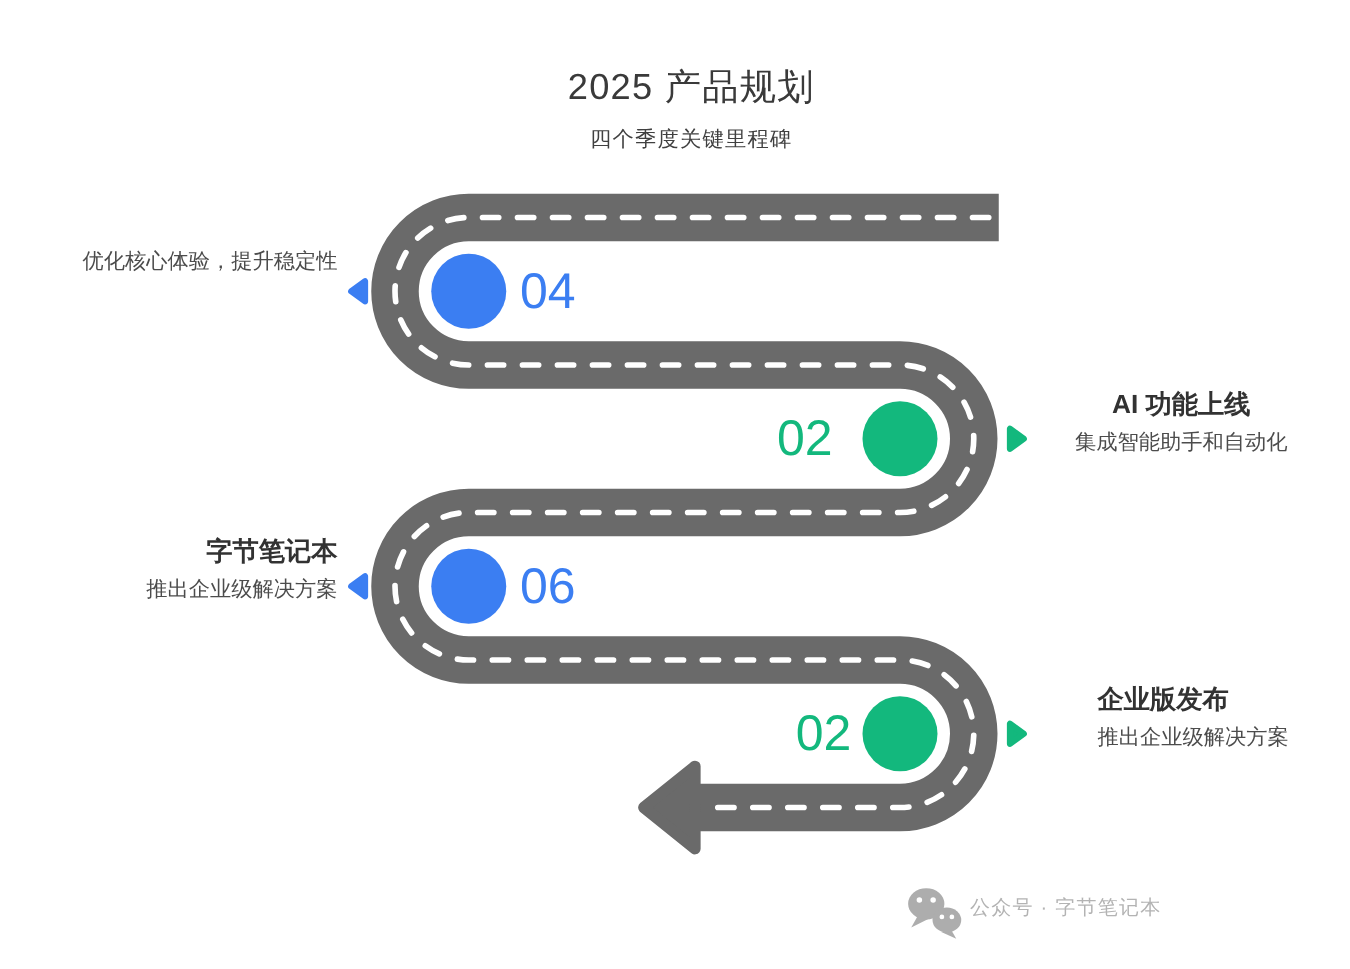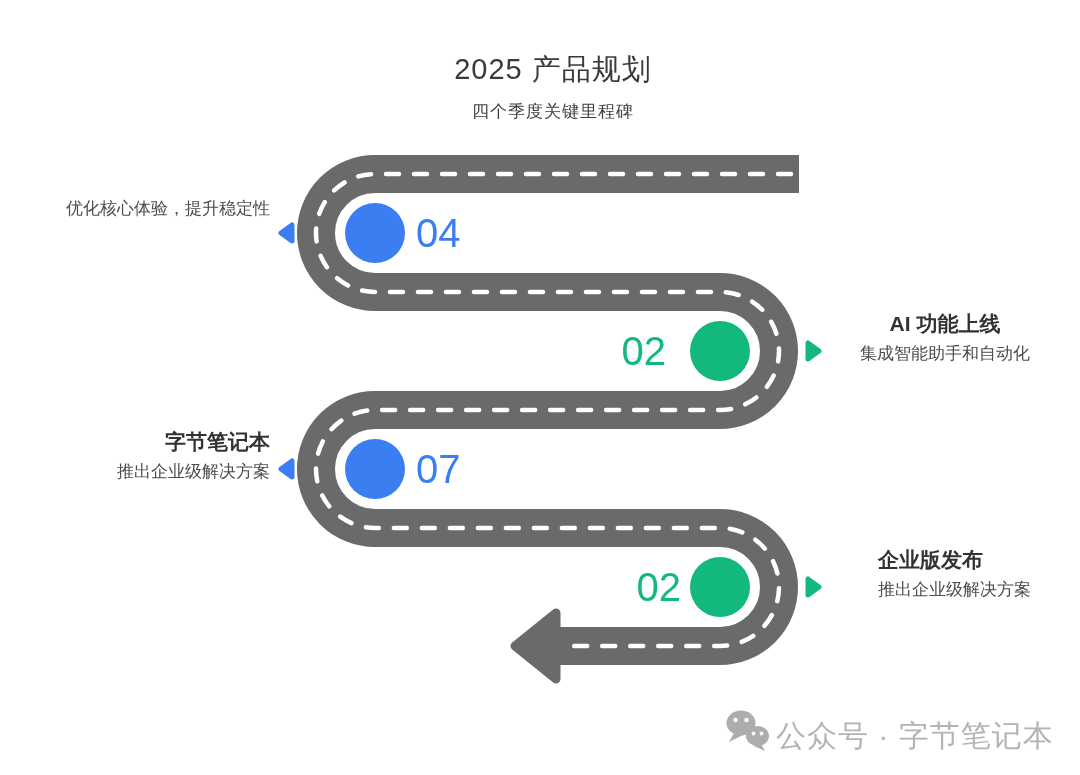--- a/index.html
+++ b/index.html
@@ -37,21 +37,21 @@
 
   
   .ms-label{position:absolute;white-space:nowrap;}
   .ms-label.align-right{text-align:right;}
   .ms-label.align-left{text-align:left;}
   .ms-title{font-size:21px;font-weight:700;color:var(--text-dark);line-height:27px;}
   .ms-desc{font-size:17px;font-weight:400;color:var(--text-gray);line-height:23px;margin-top:5px;}
 
   
   .footer-icon{position:absolute;left:724px;top:708px;width:48px;height:48px;}
-  .footer-text{position:absolute;left:776px;top:716px;font-size:30px;color:var(--footer-gray);
+  .footer-text{position:absolute;left:776px;top:716px;font-size:16px;color:var(--footer-gray);
     letter-spacing:1px;white-space:nowrap;}
 </style>
 </head>
 <body>
 
 <div class="canvas">
 
   <svg class="layer" viewBox="0 0 1080 775" aria-hidden="true">
     <path class="road-stroke" d="M 799 174 H 375 A 59 59 0 0 0 375 292 H 720 A 59 59 0 0 1 720 410 H 375 A 59 59 0 0 0 375 528 H 720 A 59 59 0 0 1 720 646 H 556"></path>
     <polygon class="arrow-head" points="556,613 515,646 556,679"></polygon>
@@ -66,21 +66,21 @@
     <polygon class="tri tri-green" points="808,343 808,359 819,351"></polygon>
     <polygon class="tri tri-blue" points="292,461 292,477 281,469"></polygon>
     <polygon class="tri tri-green" points="808,579 808,595 819,587"></polygon>
   </svg>
 
   <div class="page-title">2025 产品规划</div>
   <div class="page-subtitle">四个季度关键里程碑</div>
 
   <div class="ms-number blue num-left" style="left:416px;top:233px;">04</div>
   <div class="ms-number green num-right" style="left:666px;top:351px;">02</div>
-  <div class="ms-number blue num-left" style="left:416px;top:469px;">07</div>
+  <div class="ms-number blue num-left" style="left:416px;top:469px;">06</div>
   <div class="ms-number green num-right" style="left:681px;top:587px;">02</div>
 
   <div class="ms-label align-right" style="right:810px;top:192px;">
     <div class="ms-desc">优化核心体验，提升稳定性</div>
   </div>
   <div class="ms-label align-left" style="left:860px;top:310px;text-align:center;">
     <div class="ms-title">AI 功能上线</div>
     <div class="ms-desc">集成智能助手和自动化</div>
   </div>
   <div class="ms-label align-right" style="right:810px;top:428px;">

